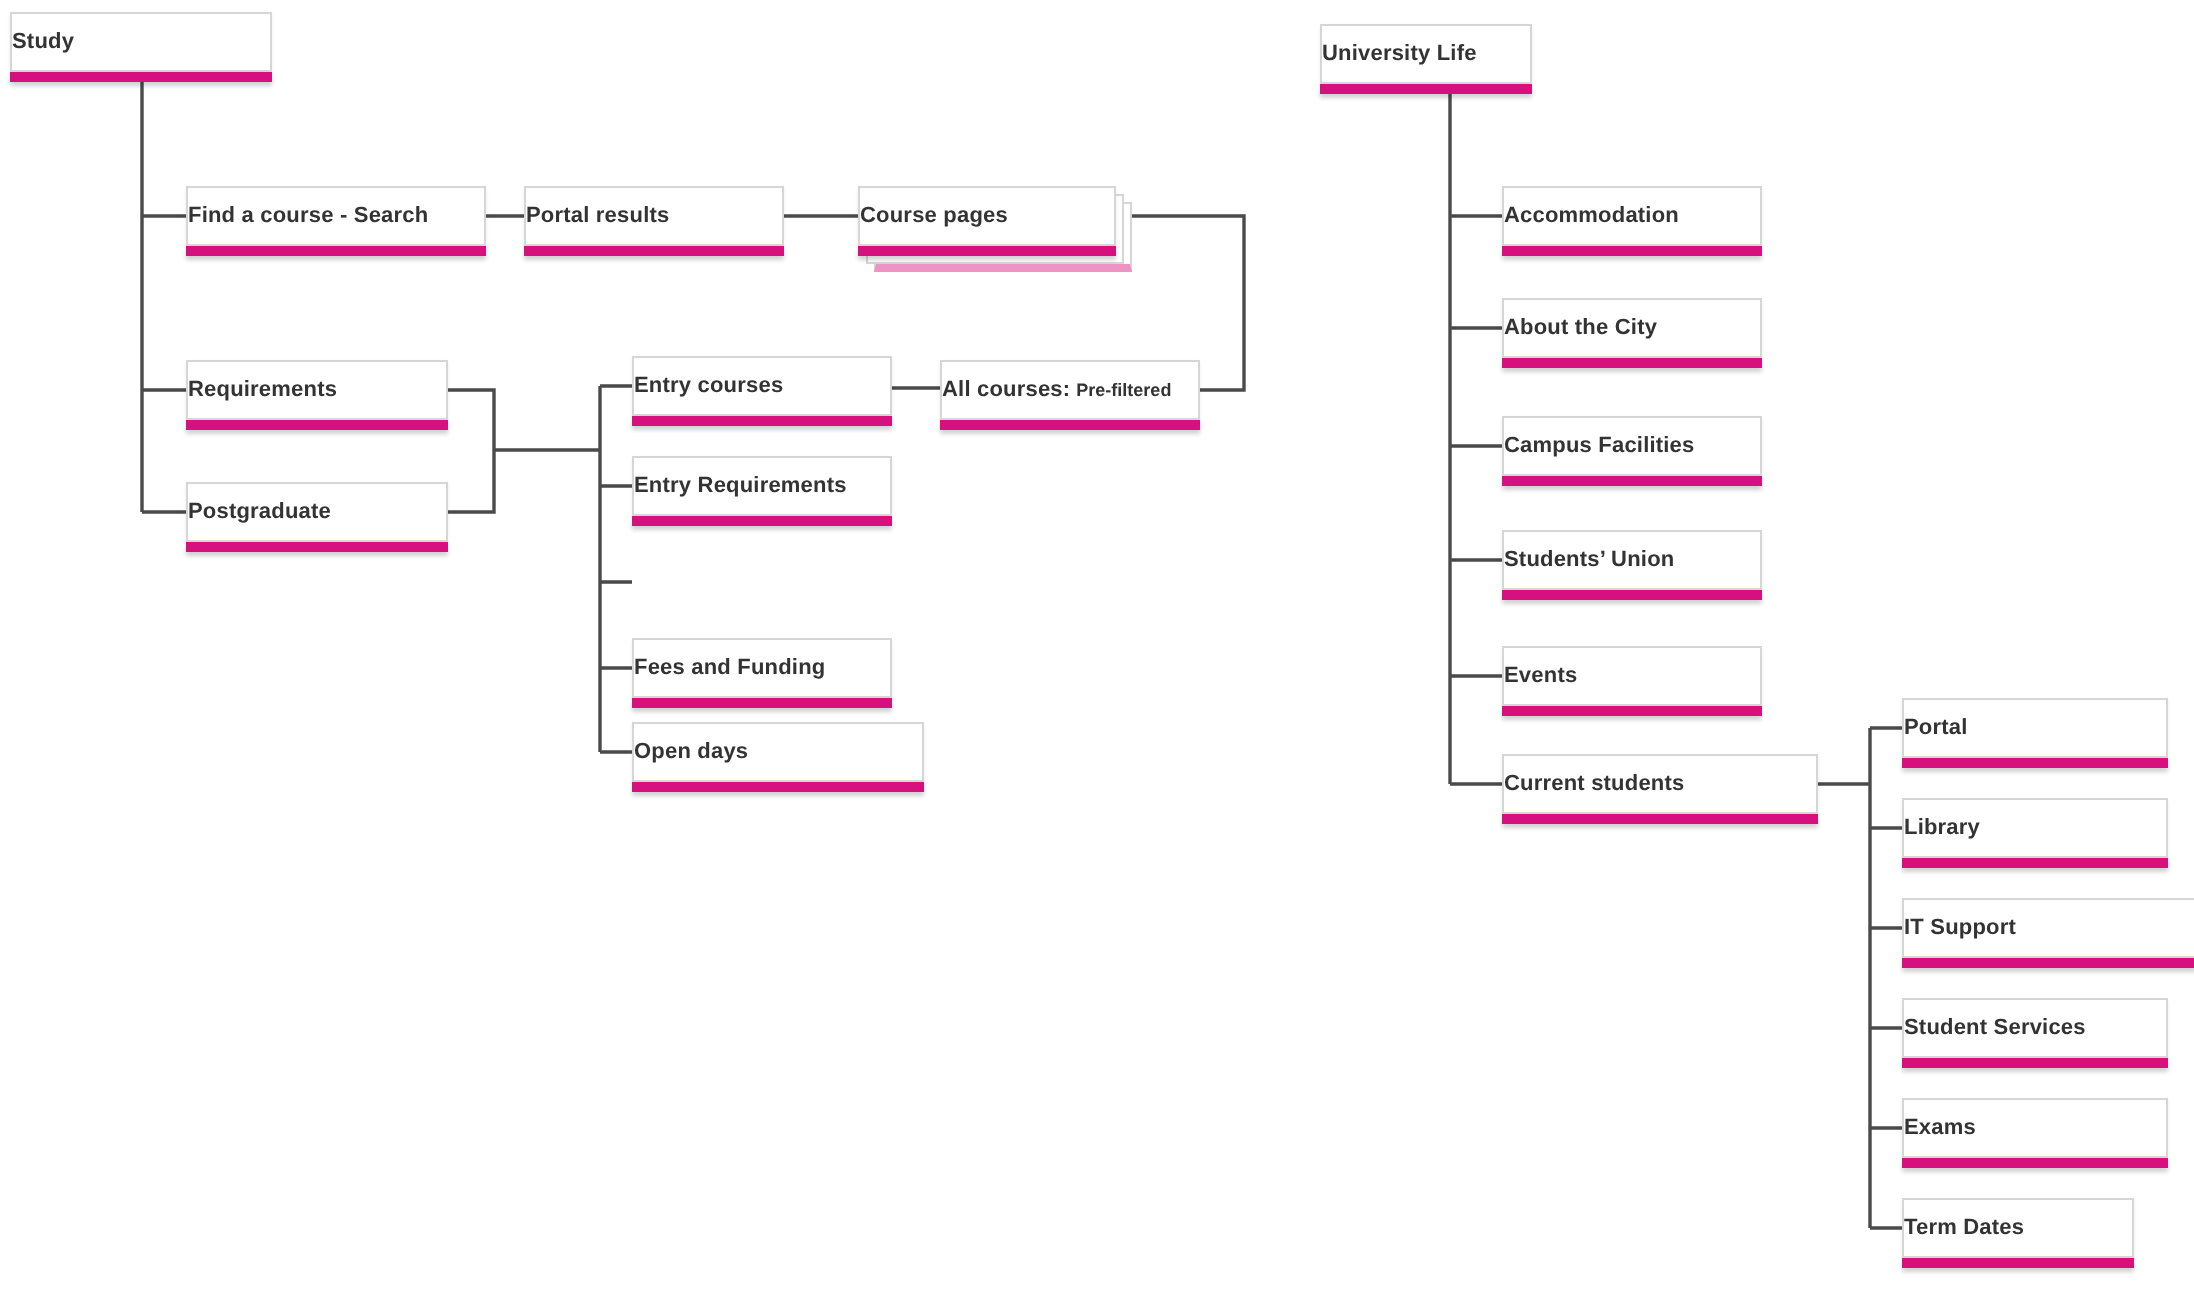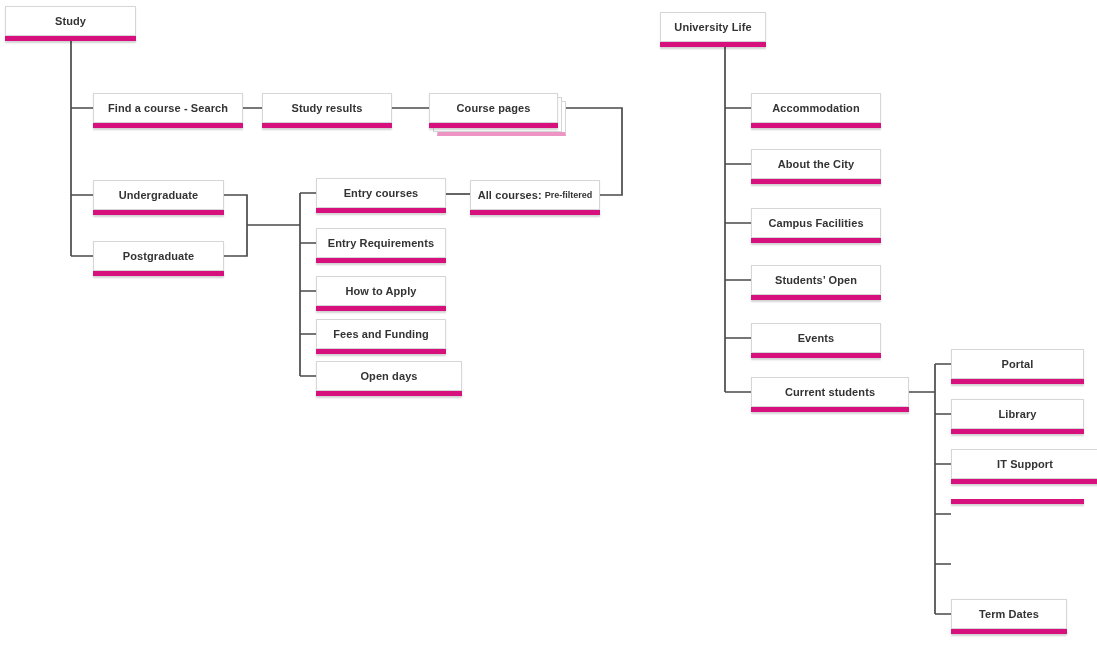--- a/index.html
+++ b/index.html
@@ -26,21 +26,21 @@
     stroke:var(--line);
     stroke-width:1.7;
     fill:none;
   }
   .node{position:absolute;}
   .node-box{
     position:relative;z-index:2;
     height:30px;
     background:#ffffff;
     border:1px solid var(--border);
-    display:flex;align-items:center;justify-content:center;
+    display:flex;align-items:center;
     box-shadow:0 1px 2px rgba(0,0,0,0.07);
   }
   .node-bar{
     position:relative;z-index:2;
     height:5px;
     background:var(--accent);
     box-shadow:0 2px 2px rgba(0,0,0,0.18);
   }
   .node-label{
     font-weight:bold;
@@ -97,35 +97,35 @@
 
   <div class="node" style="left:93px;top:93px;width:150px">
     <div class="node-box">
         <span class="node-label">Find a course - Search</span>
       </div>
     <div class="node-bar"></div>
   </div>
 
   <div class="node" style="left:262px;top:93px;width:130px">
     <div class="node-box">
-        <span class="node-label">Study results</span>
+        <span class="node-label">Portal results</span>
       </div>
     <div class="node-bar"></div>
   </div>
 
   <div class="node stacked" style="left:429px;top:93px;width:129px">
     <div class="node-box">
         <span class="node-label">Course pages</span>
       </div>
     <div class="node-bar"></div>
   </div>
 
   <div class="node" style="left:93px;top:180px;width:131px">
     <div class="node-box">
-        <span class="node-label">Undergraduate</span>
+        <span class="node-label">Requirements</span>
       </div>
     <div class="node-bar"></div>
   </div>
 
   <div class="node" style="left:93px;top:241px;width:131px">
     <div class="node-box">
         <span class="node-label">Postgraduate</span>
       </div>
     <div class="node-bar"></div>
   </div>
@@ -137,26 +137,20 @@
     <div class="node-bar"></div>
   </div>
 
   <div class="node" style="left:316px;top:228px;width:130px">
     <div class="node-box">
         <span class="node-label">Entry Requirements</span>
       </div>
     <div class="node-bar"></div>
   </div>
 
-  <div class="node" style="left:316px;top:276px;width:130px">
-    <div class="node-box">
-        <span class="node-label">How to Apply</span>
-      </div>
-    <div class="node-bar"></div>
-  </div>
 
   <div class="node" style="left:316px;top:319px;width:130px">
     <div class="node-box">
         <span class="node-label">Fees and Funding</span>
       </div>
     <div class="node-bar"></div>
   </div>
 
   <div class="node" style="left:316px;top:361px;width:146px">
     <div class="node-box">
@@ -196,21 +190,21 @@
 
   <div class="node" style="left:751px;top:208px;width:130px">
     <div class="node-box">
         <span class="node-label">Campus Facilities</span>
       </div>
     <div class="node-bar"></div>
   </div>
 
   <div class="node" style="left:751px;top:265px;width:130px">
     <div class="node-box">
-        <span class="node-label">Students’ Open</span>
+        <span class="node-label">Students’ Union</span>
       </div>
     <div class="node-bar"></div>
   </div>
 
   <div class="node" style="left:751px;top:323px;width:130px">
     <div class="node-box">
         <span class="node-label">Events</span>
       </div>
     <div class="node-bar"></div>
   </div>
@@ -237,23 +231,32 @@
   </div>
 
   <div class="node" style="left:951px;top:449px;width:148px">
     <div class="node-box">
         <span class="node-label">IT Support</span>
       </div>
     <div class="node-bar"></div>
   </div>
 
   <div class="node" style="left:951px;top:499px;width:133px">
-    <div class="node-bar"></div>
-  </div>
-
+    <div class="node-box">
+        <span class="node-label">Student Services</span>
+      </div>
+    <div class="node-bar"></div>
+  </div>
+
+  <div class="node" style="left:951px;top:549px;width:133px">
+    <div class="node-box">
+        <span class="node-label">Exams</span>
+      </div>
+    <div class="node-bar"></div>
+  </div>
 
   <div class="node" style="left:951px;top:599px;width:116px">
     <div class="node-box">
         <span class="node-label">Term Dates</span>
       </div>
     <div class="node-bar"></div>
   </div>
 
 </div>
 

